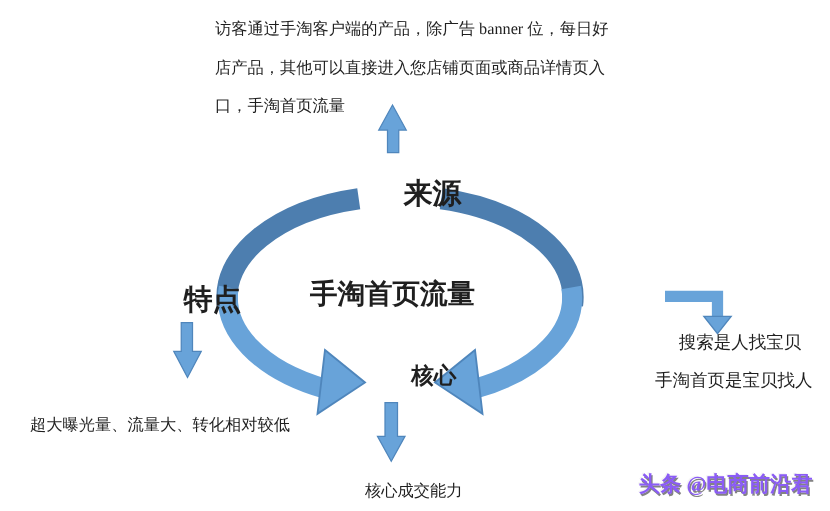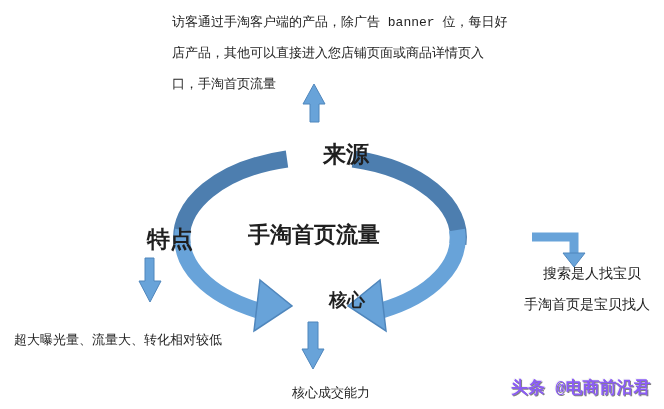--- a/index.html
+++ b/index.html
@@ -1,34 +1,34 @@
 <!DOCTYPE html>
 <html><head>
 <meta charset="utf-8">
 <style>
   html,body { margin:0; padding:0; background:#ffffff; }
   .canvas {
     position:relative;
     width:664px; height:409px;
     background:#ffffff;
-    font-family:Liberation Mono, monospace;
+    font-family:Liberation Serif, serif;
     color:#1f1f1f;
     overflow:hidden;
   }
   .abs { position:absolute; }
   svg.layer { position:absolute; left:0; top:0; }
   .note-top { left:172px; top:7px; font-size:13px; line-height:31px; white-space:nowrap; }
   .node-label { font-weight:bold; text-align:right; white-space:nowrap; }
   .lbl-source     { left:269px; top:139px; width:100px; font-size:23px; }
   .lbl-feature    { left:93px;  top:224px; width:100px; font-size:23px; }
   .lbl-difference { left:451px; top:224px; width:100px; font-size:22px; }
   .lbl-core       { left:265px; top:288px; width:100px; font-size:18px; }
   .center-title   { left:214px; top:220px; width:200px; font-size:22px; font-weight:bold; text-align:center; white-space:nowrap; }
   .small-note { font-size:13px; white-space:nowrap; }
-  .feature-note { left:14px;  top:331px; }
+  .feature-note { left:24px;  top:331px; }
   .diff-note-1  { left:543px; top:265px; font-size:14px; }
   .diff-note-2  { left:524px; top:296px; font-size:14px; }
   .core-note    { left:292px; top:384px; }
   .watermark {
     left:511px; top:376px;
     font-size:17px; font-weight:bold; white-space:nowrap;
     color:#8b5cf6;
     text-shadow: 1px 1px 0 #838383, -1px -1px 0 #f4f4f4;
   }
 </style>

